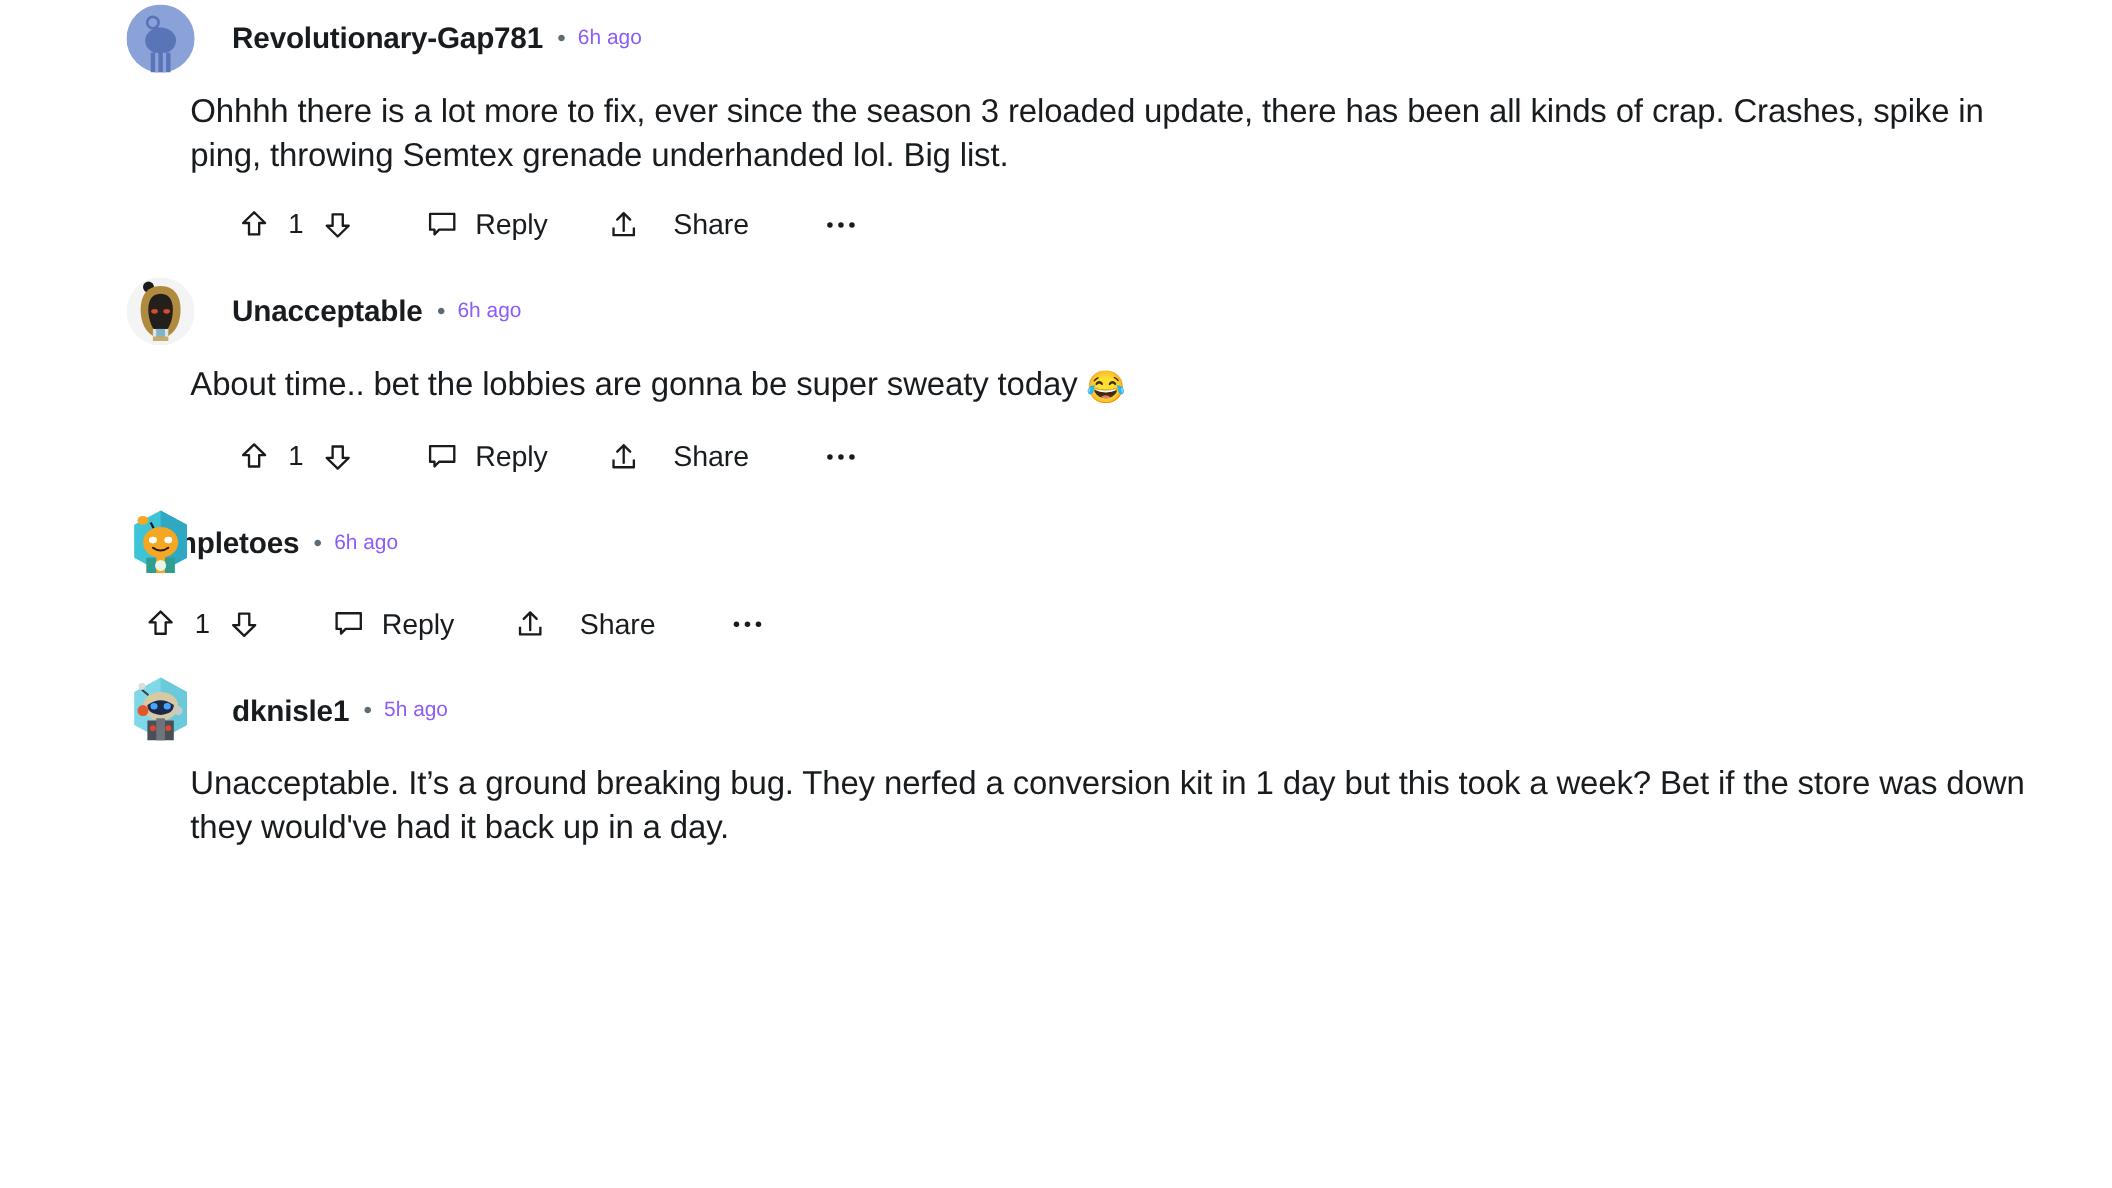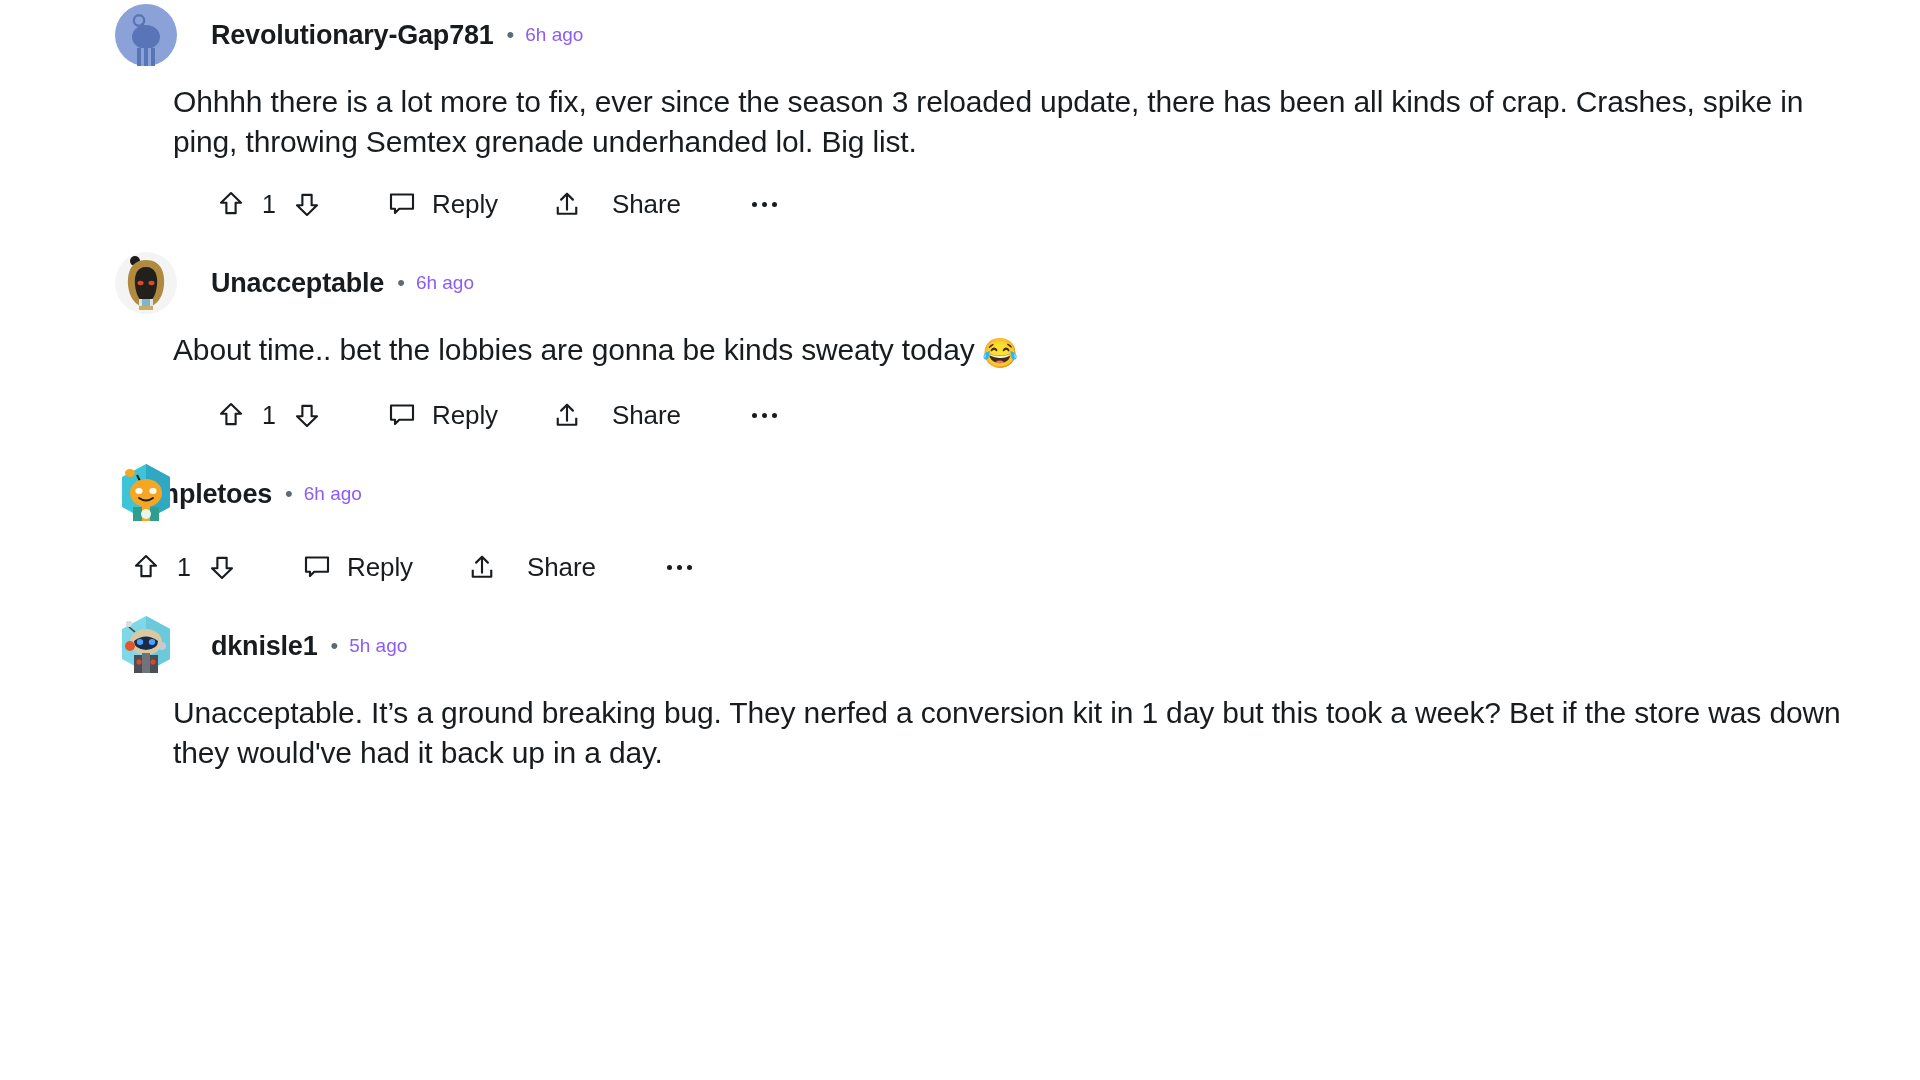--- a/index.html
+++ b/index.html
@@ -238,21 +238,21 @@
         </g>
       </svg>
     </div>
 
     <div class="cmt-head">
       <span class="username">Unacceptable</span>
       <span class="dot-sep">•</span>
       <span class="timestamp">6h ago</span>
     </div>
 
-    <div class="cmt-body"><span>About time.. bet the lobbies are gonna be kinds sweaty today </span><span class="emoji">😂</span></div>
+    <div class="cmt-body"><span>About time.. bet the lobbies are gonna be super sweaty today </span><span class="emoji">😂</span></div>
 
     <div class="actions">
       <div class="vote-group">
         <div class="vote-btn icon">
           <svg width="30" height="30" viewBox="0 0 24 24">
             <path d="M12 3.2 L20 11 h-4.3 v8.3 h-7.4 V11 H4 Z" fill="none" stroke="#181c1f" stroke-width="1.7" stroke-linejoin="round"></path>
           </svg>
         </div>
         <span class="vote-count">1</span>
         <div class="vote-btn icon">

